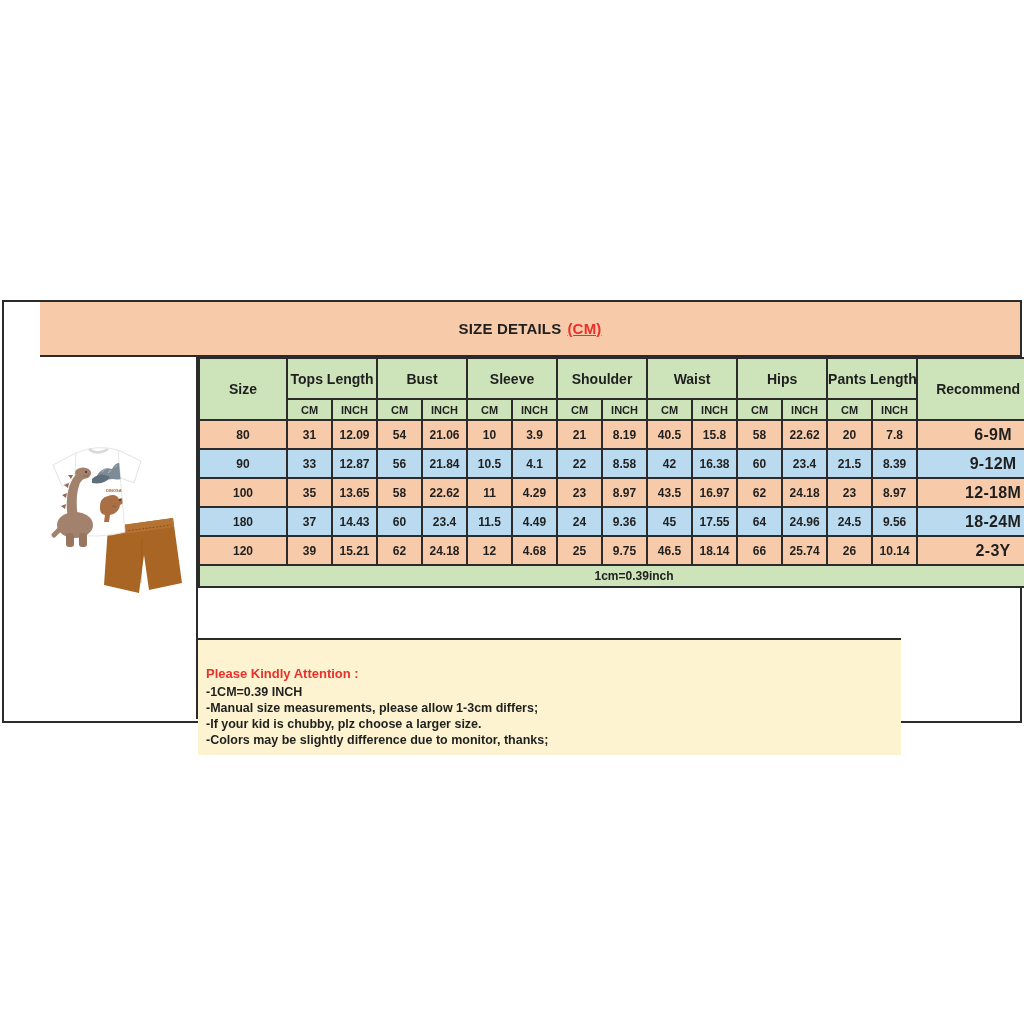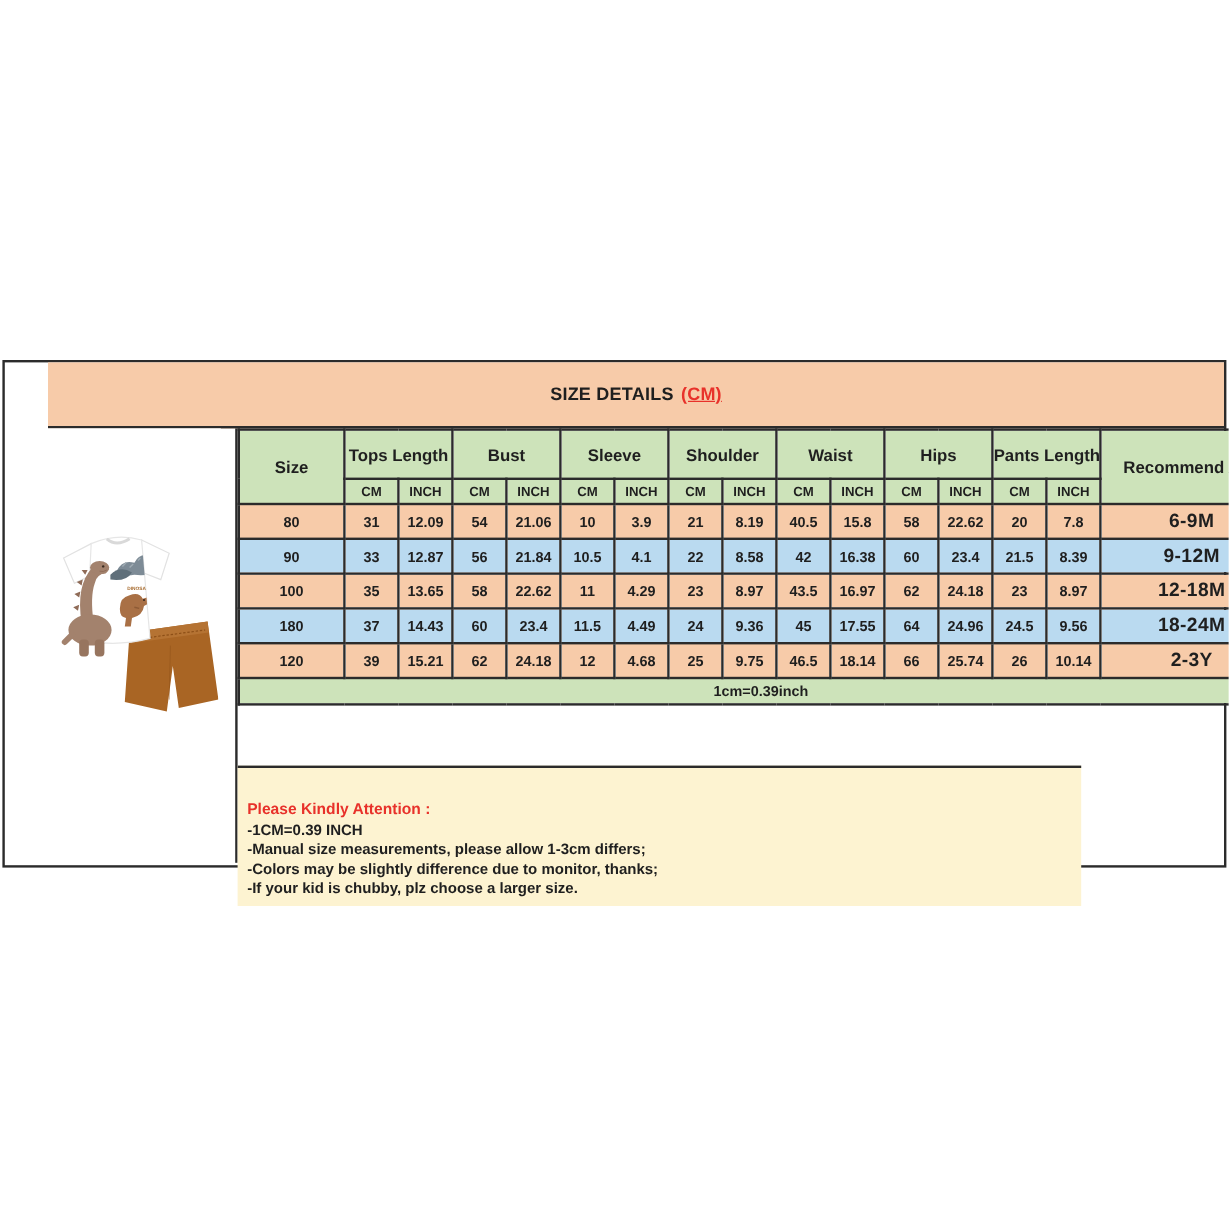--- a/index.html
+++ b/index.html
@@ -252,21 +252,21 @@
                 <td class="footer-cell" colspan="16">1cm=0.39inch</td>
               </tr>
             </tbody>
         </table>
 
         <div class="note-box">
           <div class="note-heading">Please Kindly Attention :</div>
           <div id="note-lines">
               <div class="note-line">-1CM=0.39 INCH</div>
               <div class="note-line">-Manual size measurements, please allow 1-3cm differs;</div>
+              <div class="note-line">-If your kid is chubby, plz choose a larger size.</div>
               <div class="note-line">-Colors may be slightly difference due to monitor, thanks;</div>
-              <div class="note-line">-If your kid is chubby, plz choose a larger size.</div>
             </div>
         </div>
       </div>
 
     </div>
   </div>
 </div>
 
 </body></html>

